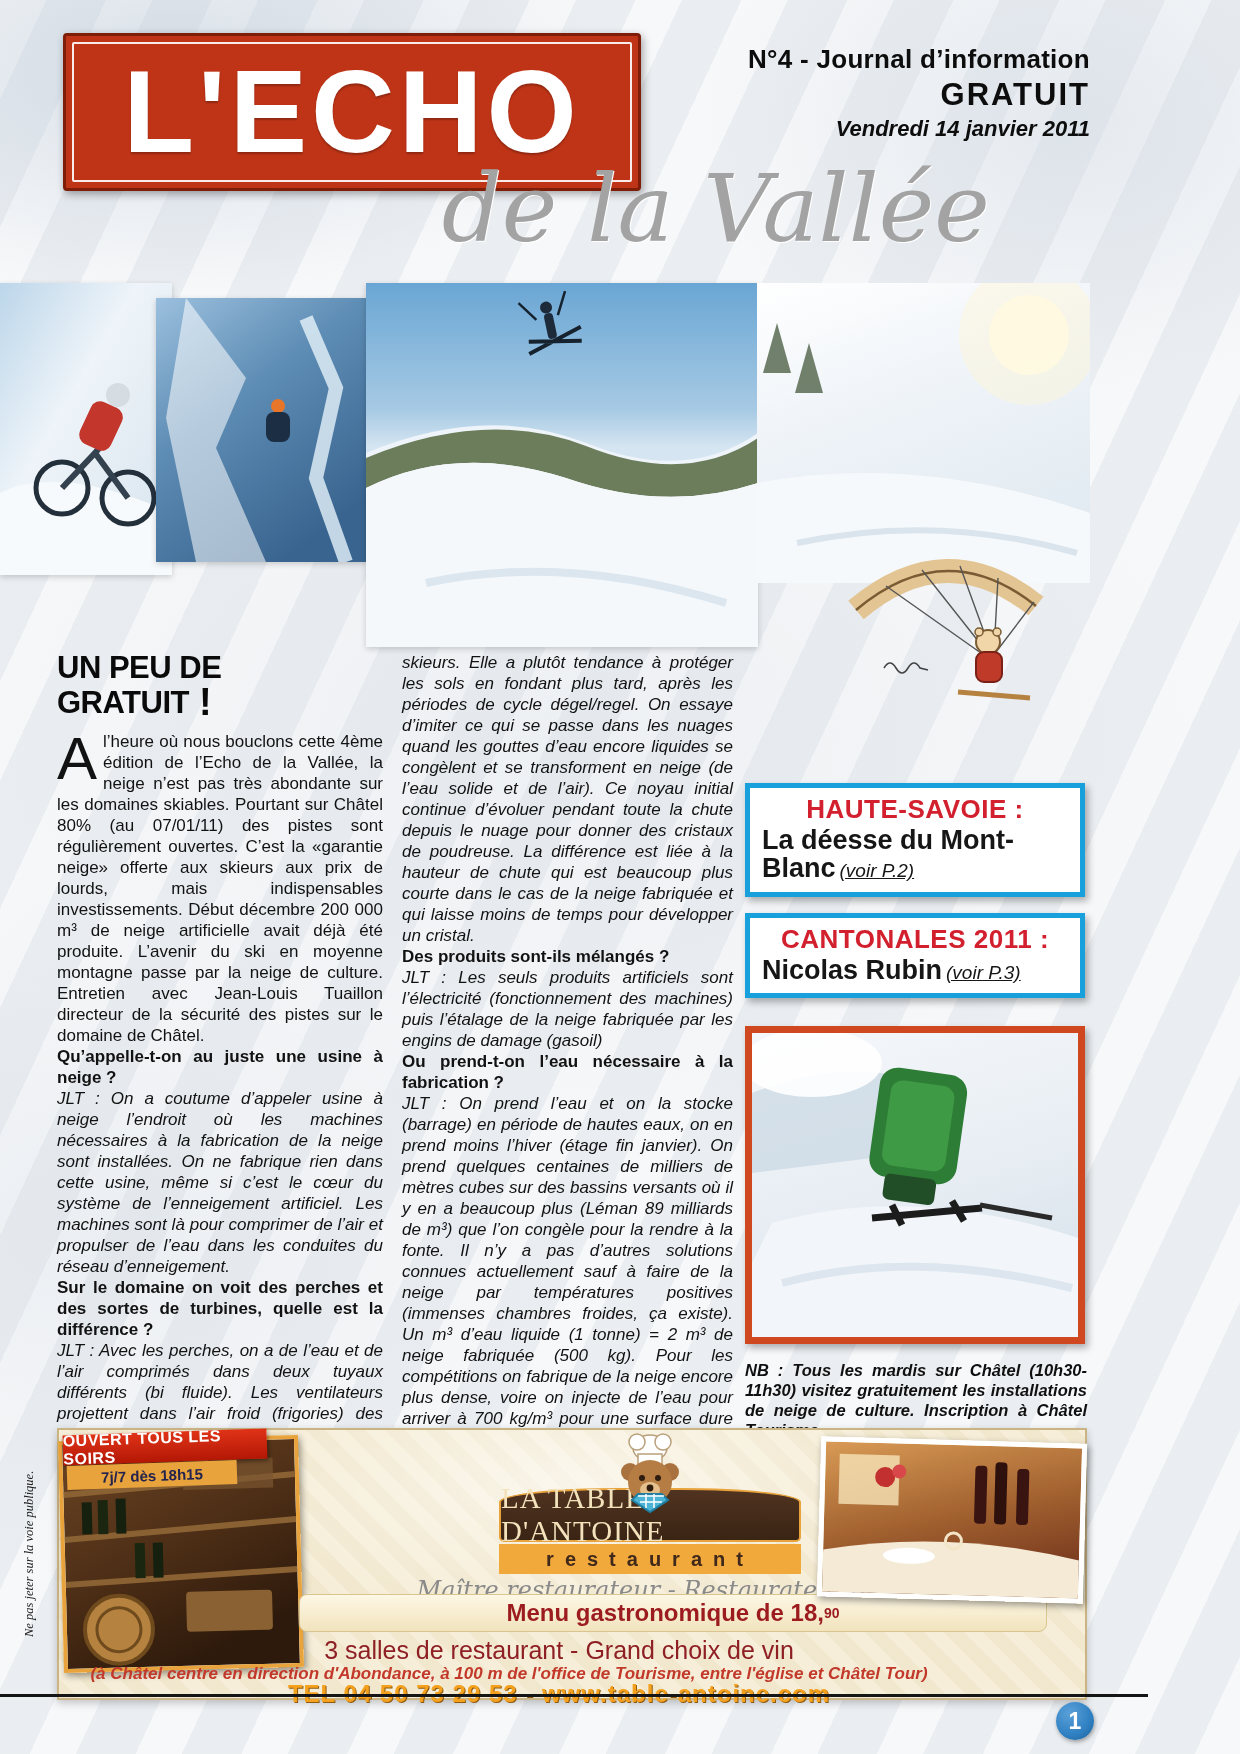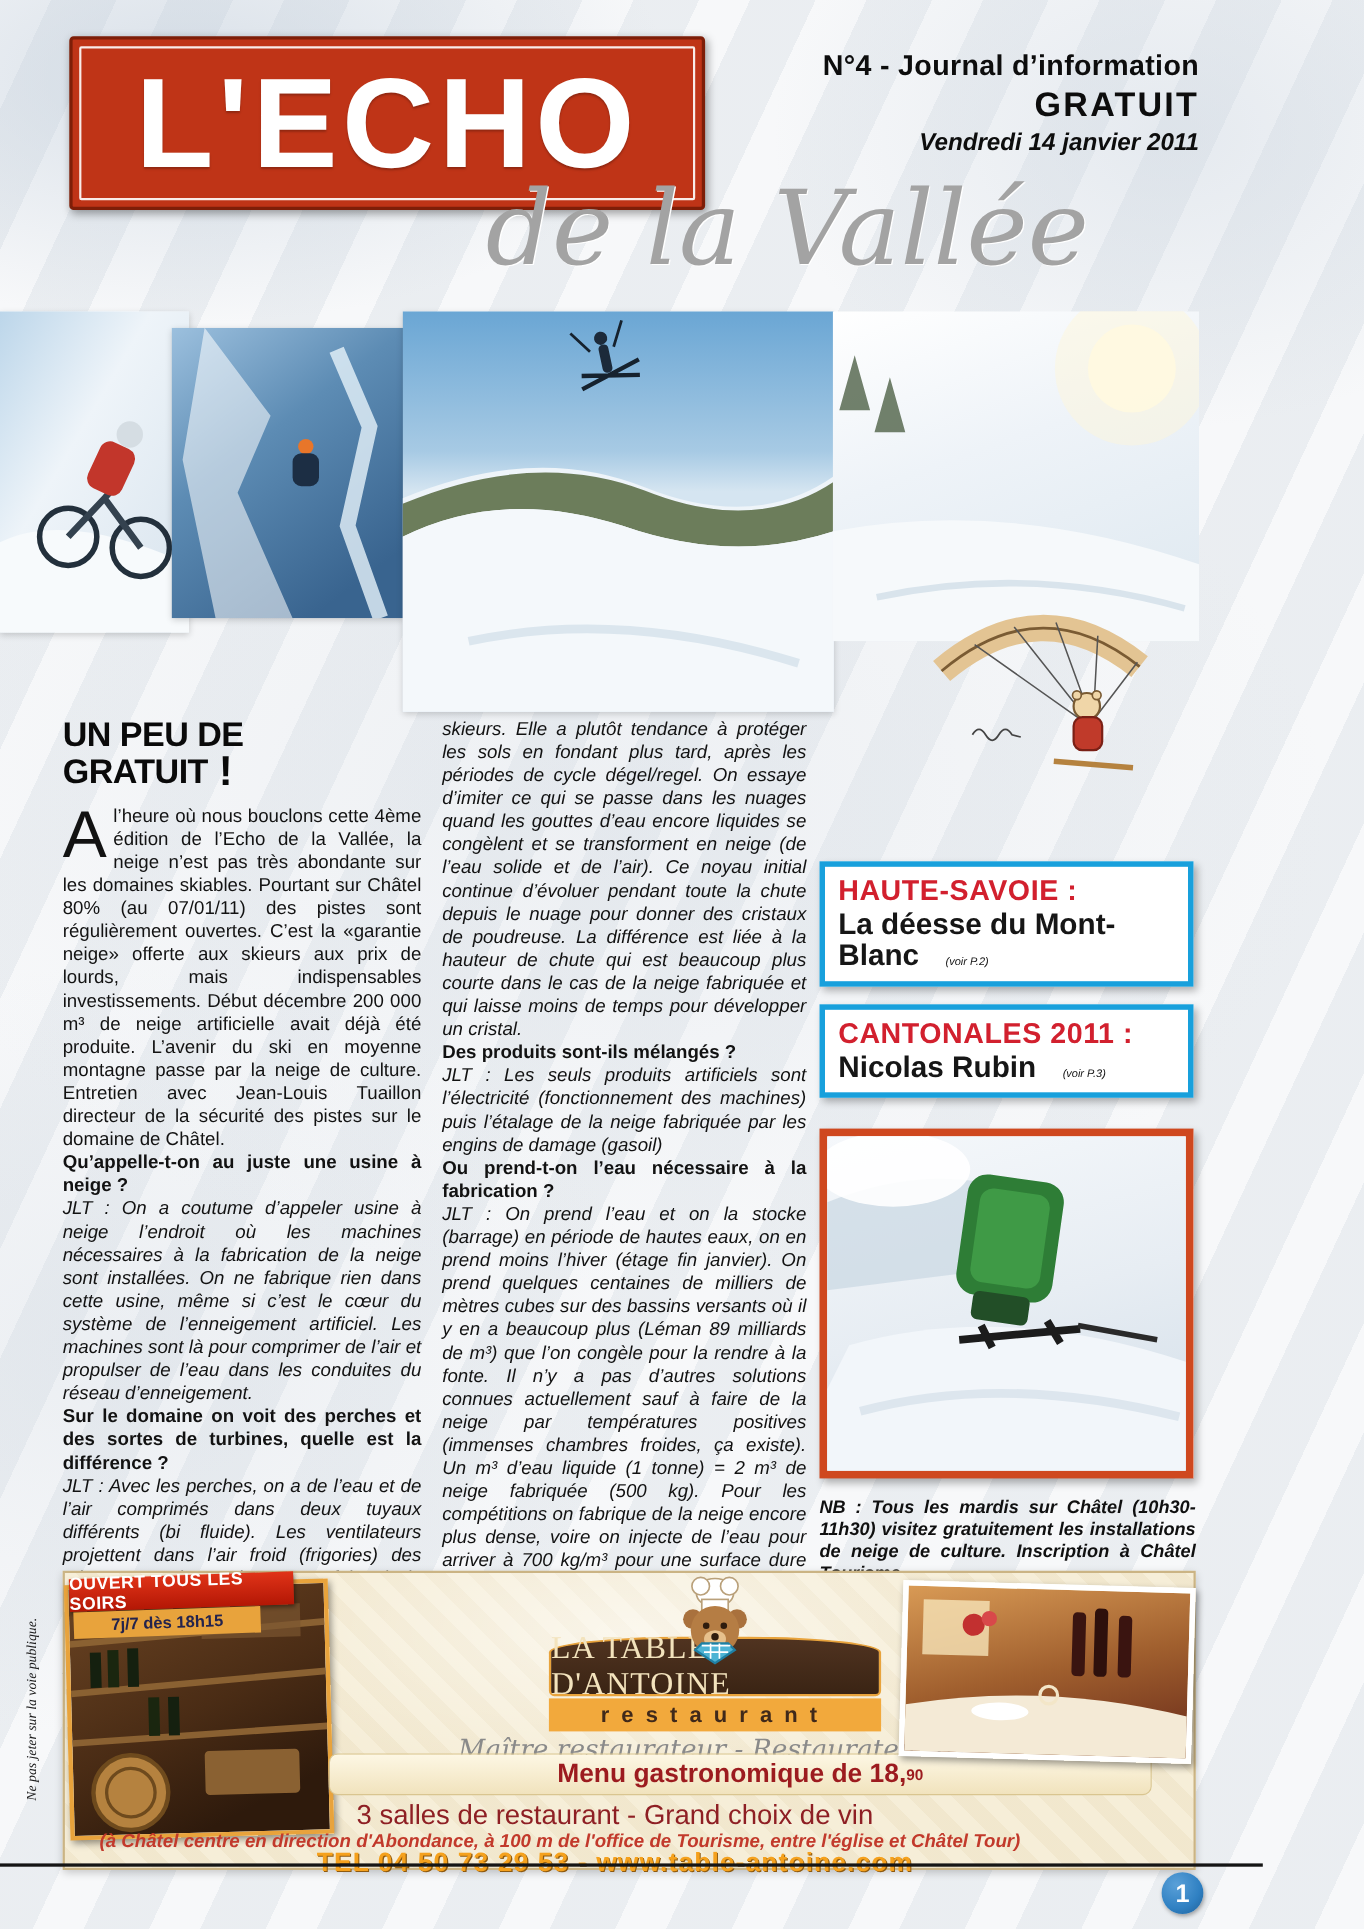--- a/index.html
+++ b/index.html
@@ -48,23 +48,23 @@
   .art-title { font-size:31px; font-weight:bold; letter-spacing:-.5px; color:#0a0a0a; line-height:1; margin-bottom:10px; text-align:left; }
   .art-title .bang { font-size:38px; font-weight:bold; margin-left:10px; vertical-align:-2px; }
   .dropcap { float:left; font-size:60px; line-height:48px; padding:4px 6px 0 0; font-weight:normal; }
   p.q { font-weight:bold; }
   p.a { font-style:italic; }
   
   .side-box {
     position:absolute; left:745px; width:340px; background:#fff;
     border:5px solid #18a0dc; padding:7px 12px 9px; box-shadow:3px 4px 7px rgba(0,0,0,.3);
   }
-  .side-box .kicker { color:#d2202e; font-weight:bold; font-size:26px; letter-spacing:.5px; line-height:1.1; }
+  .side-box .kicker { color:#d2202e; font-weight:bold; font-size:26px; letter-spacing:.5px; line-height:1.1;text-align:center; }
   .side-box .btitle { color:#161616; font-weight:bold; font-size:27px; line-height:1.06; margin-top:2px; }
-  .side-box .ref { font-size:10px; font-weight:normal; font-style:italic; margin-left:24px; letter-spacing:0; }
+  .side-box .ref { font-size:19px; font-weight:normal; font-style:italic; margin-left:4px; letter-spacing:0;text-decoration:underline; }
   .box-1 { top:783px; }
   .box-2 { top:913px; }
   .side-photo { position:absolute; left:745px; top:1026px; width:340px; height:318px;
     border:7px solid #cf481f; box-shadow:inset 0 0 0 3px #fff, 3px 4px 7px rgba(0,0,0,.3); }
   .side-photo svg { display:block; width:100%; height:100%; }
   .nb-note { position:absolute; left:745px; top:1360px; width:342px;
     font-size:16.5px; line-height:20px; font-weight:bold; font-style:italic; text-align:justify; color:#101010; }
   
   .ad {
     position:absolute; left:57px; top:1428px; width:1030px; height:272px;

